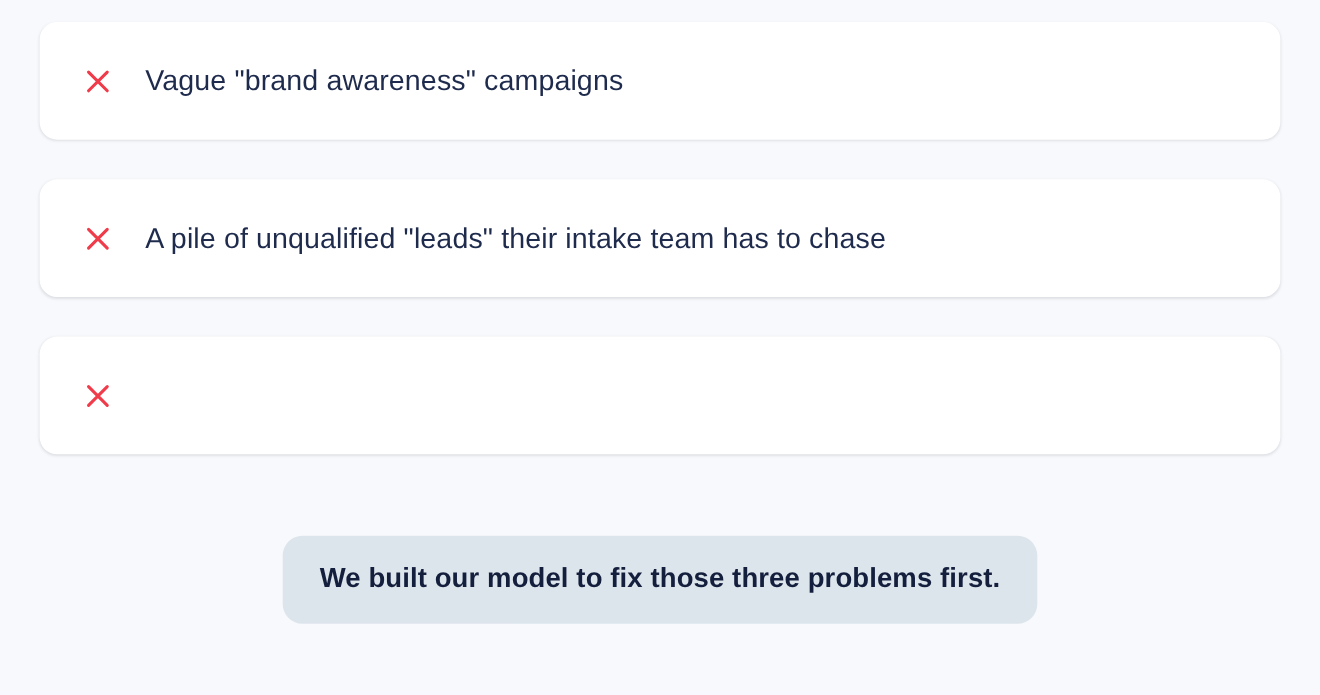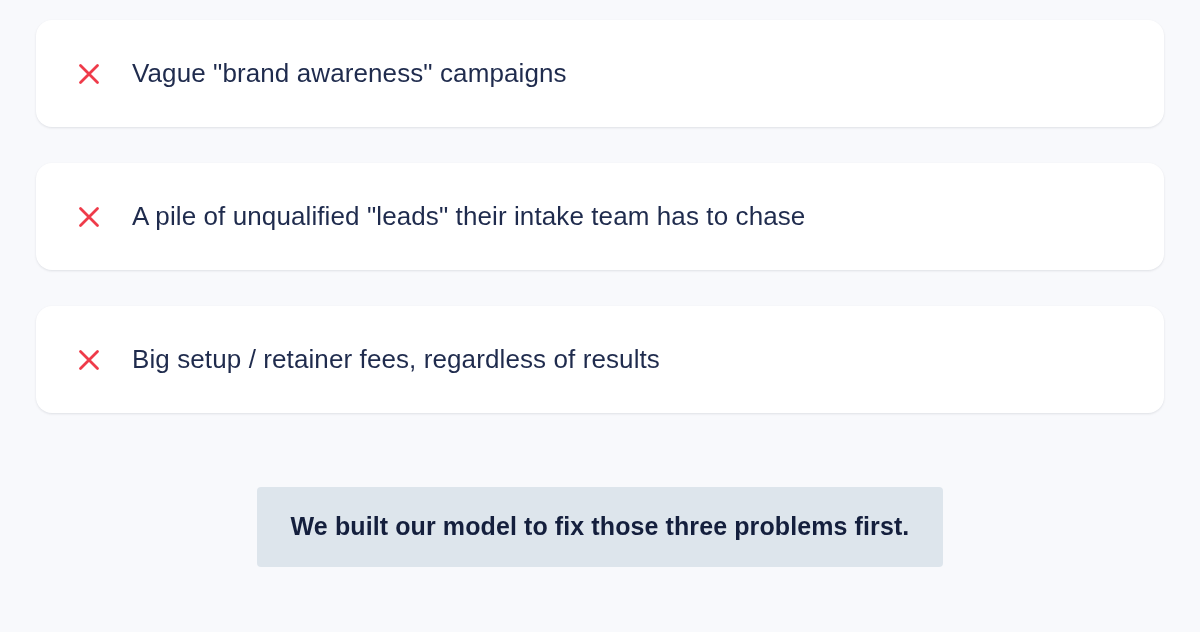--- a/index.html
+++ b/index.html
@@ -62,21 +62,21 @@
 
   
   .banner-row {
     display: flex;
     justify-content: center;
     margin-top: 74px;
   }
 
   .banner {
     background: #dde5ec;
-    border-radius: 4px;
+    border-radius: 18px;
     padding: 25px 34px 26px 34px;
     display: flex;
     align-items: center;
     justify-content: flex-end;
   }
 
   .banner-text {
     font-size: 25px;
     font-weight: bold;
     color: #141f3d;
@@ -108,21 +108,20 @@
       </span>
       <span class="problem-text">A pile of unqualified "leads" their intake team has to chase</span>
     </div>
 
     <div class="problem-card">
       <span class="x-icon">
         <svg viewBox="0 0 26 26" xmlns="http://www.w3.org/2000/svg">
           <path d="M4.5 4.5 L21.5 21.5 M21.5 4.5 L4.5 21.5" stroke="#ef3b4a" stroke-width="2.8" stroke-linecap="round" fill="none"></path>
         </svg>
       </span>
-      <span class="problem-text">Big setup / retainer fees, regardless of results</span>
     </div>
 
   </div>
 
   <div class="banner-row">
     <div class="banner">
       <span class="banner-text">We built our model to fix those three problems first.</span>
     </div>
   </div>
 

